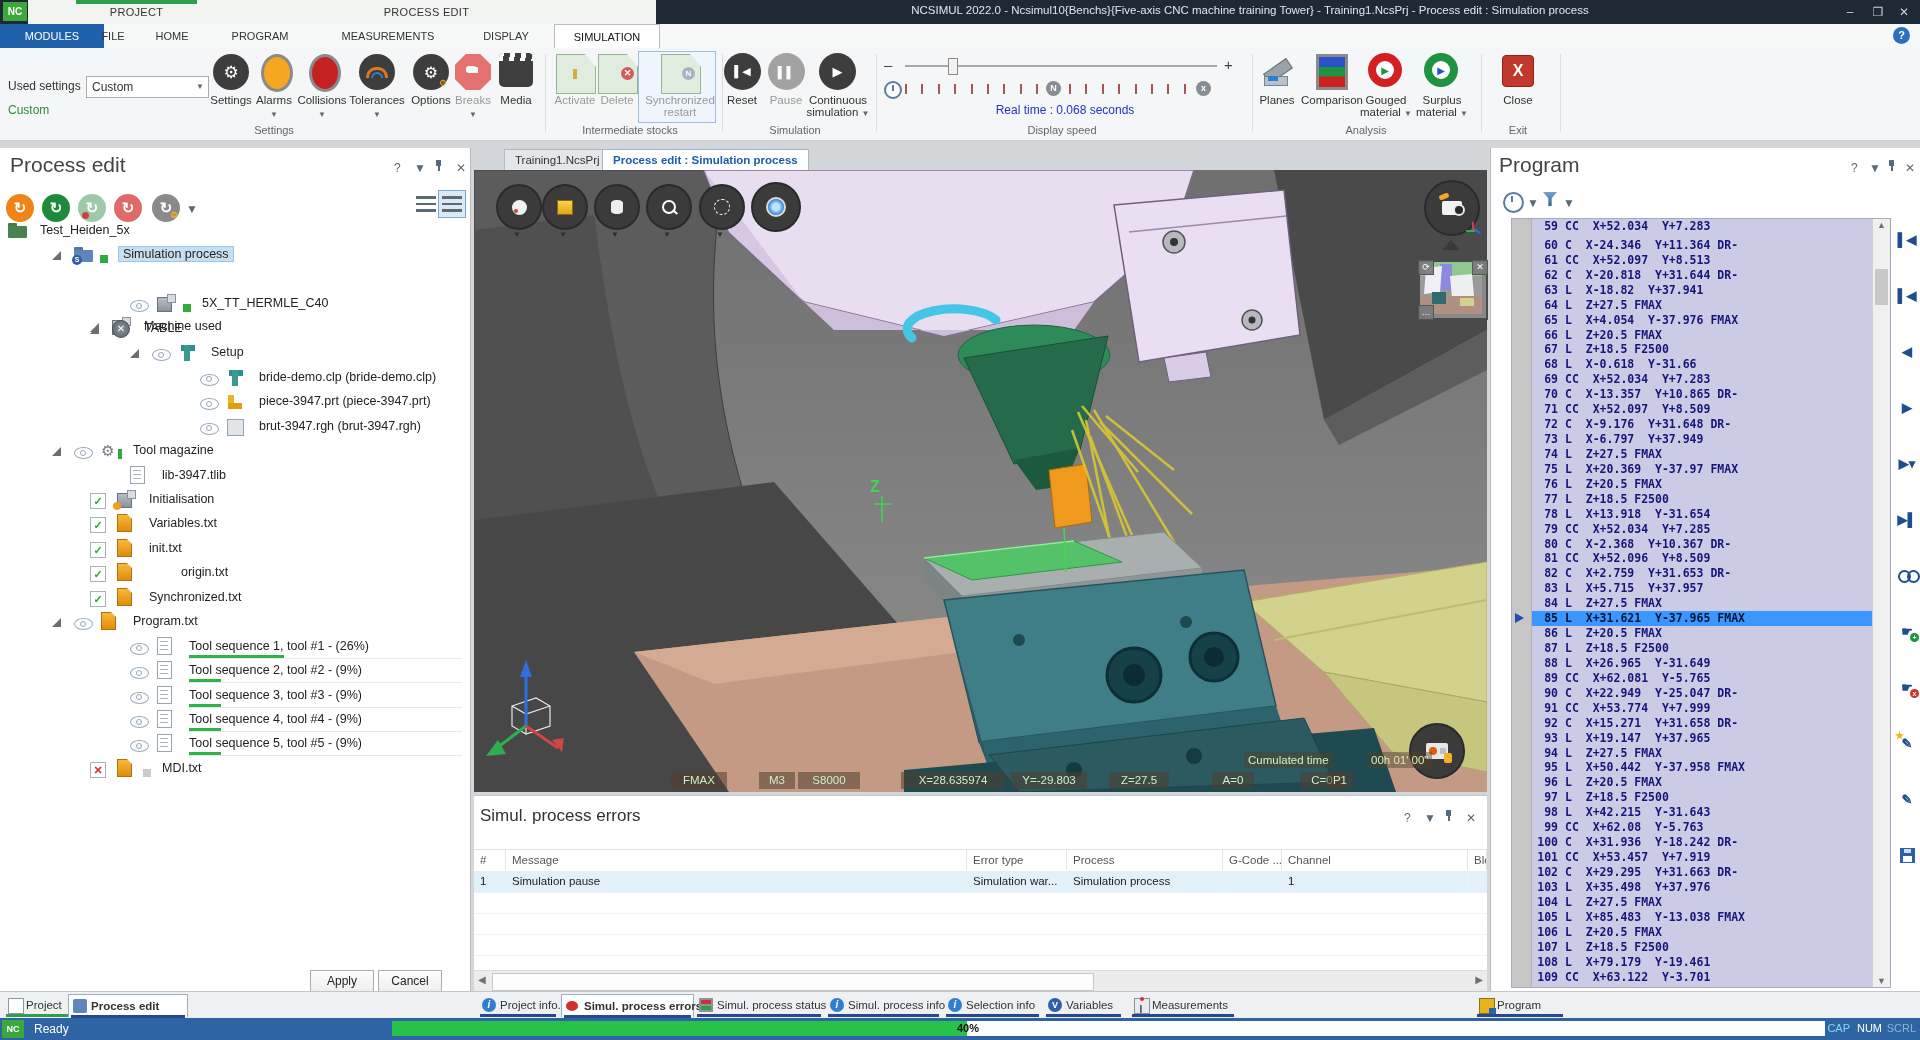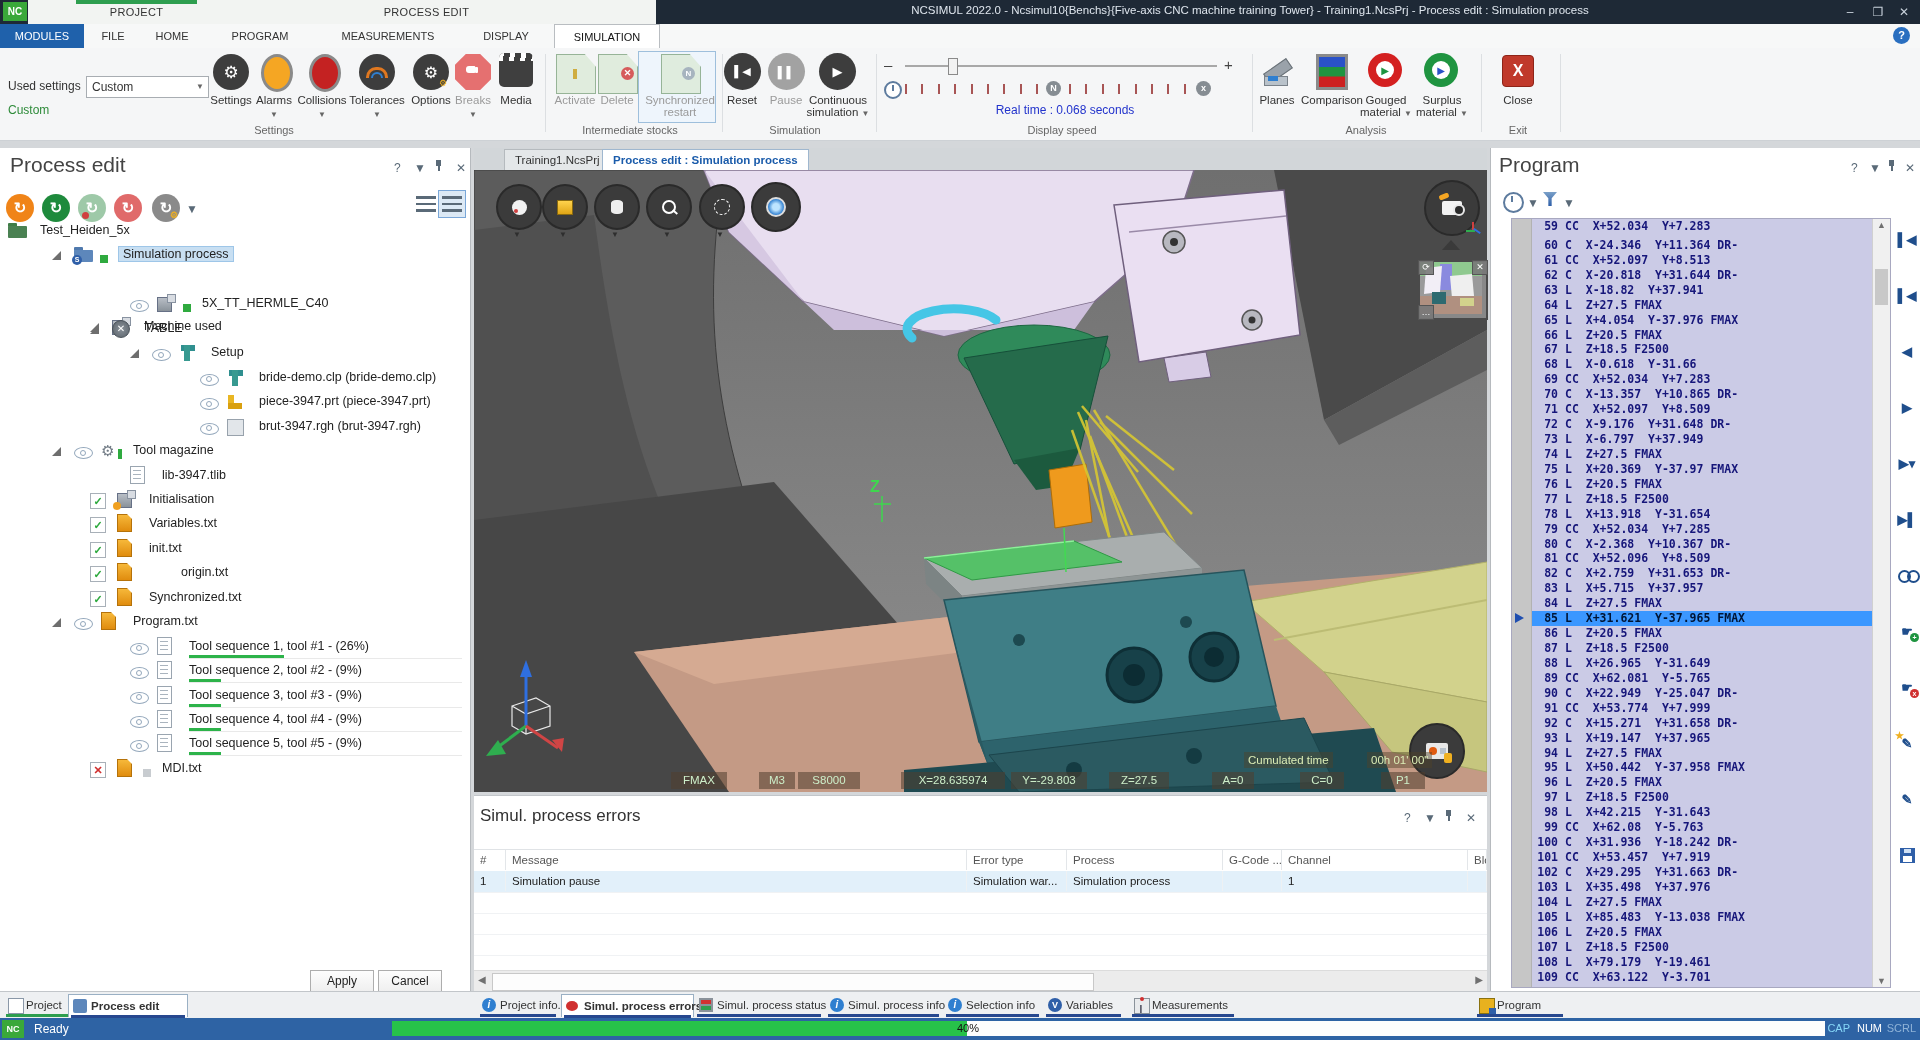--- a/index.html
+++ b/index.html
@@ -181,21 +181,21 @@
   .ico-doc{background:#fff;border:1px solid #8a98a8;}
   .ico-fold{background:#5d87bb;border-radius:2px;}
   .ico-prg{background:#e8b11f;border:1px solid #8a7210;position:relative;}
   .ico-prg:after{content:"";position:absolute;right:-2px;bottom:-2px;width:7px;height:7px;background:#2f5fa8;}
   
   #statusbar{position:absolute;left:0;top:1018px;width:1920px;height:22px;background:#2e63a4;color:#fff;}
   #sb-nc{position:absolute;left:2px;top:2px;width:22px;height:18px;background:#3aa83a;color:#fff;font-size:9px;
          font-weight:bold;text-align:center;line-height:18px;}
   #sb-track{position:absolute;left:392px;top:3px;width:1433px;height:15px;background:#fdfdfd;}
   #sb-fill{position:absolute;left:0;top:0;width:575px;height:15px;background:#27c24a;}
-  #sb-pct{position:absolute;left:0;top:0;width:1152px;text-align:center;color:#111;font-size:11px;line-height:15px;}
+  #sb-pct{position:absolute;left:0;top:0;width:1152px;text-align:center;color:#111;font-size:11px;line-height:15px;font-weight:bold;}
   .sb-flag{position:absolute;top:4px;font-size:11px;}
 </style>
 </head>
 <body>
 
 <div id="app">
 
   <div id="titlebar">
     <div id="nc-logo">NC</div>
     <div id="grouphdr">
@@ -203,21 +203,21 @@
       <div class="grp-lbl" style="left:48px;width:121px;text-align:center;">PROJECT</div>
       <div class="grp-lbl" style="left:169px;width:459px;text-align:center;">PROCESS EDIT</div>
     </div>
     <div id="win-title">NCSIMUL 2022.0 - Ncsimul10{Benchs}{Five-axis CNC machine training Tower} - Training1.NcsPrj - Process edit : Simulation process</div>
     <div class="winbtn" style="right:58px;">–</div>
     <div class="winbtn" style="right:30px;">❐</div>
     <div class="winbtn" style="right:4px;">✕</div>
   </div>
 
   <div id="tabrow">
-    <div class="rtab modules" style="left:0;width:84px;">MODULES</div>
+    <div class="rtab modules" style="left:0;width:104px;">MODULES</div>
     <div id="rtabs">
         <div class="rtab" style="left: 84px; width: 58px;">FILE</div>
         <div class="rtab" style="left: 142px; width: 60px;">HOME</div>
         <div class="rtab" style="left: 202px; width: 116px;">PROGRAM</div>
         <div class="rtab" style="left: 318px; width: 140px;">MEASUREMENTS</div>
         <div class="rtab" style="left: 458px; width: 96px;">DISPLAY</div>
         <div class="rtab active" style="left: 554px; width: 104px;">SIMULATION</div>
       </div>
     <div id="help-q">?</div>
   </div>
@@ -684,21 +684,21 @@
       <div id="hud">
           <div class="hudchip" style="left: 158px; width: 36px; top: 602px; margin-top: 33px;">G0</div>
           <div class="hudchip" style="left: 197px; width: 56px; top: 602px;">FMAX</div>
           <div class="hudchip" style="left: 285px; width: 36px; top: 602px;">M3</div>
           <div class="hudchip" style="left: 324px; width: 62px; top: 602px;">S8000</div>
           <div class="hudchip" style="left: 427px; width: 104px; top: 602px;">X=28.635974</div>
           <div class="hudchip" style="left: 537px; width: 76px; top: 602px;">Y=-29.803</div>
           <div class="hudchip" style="left: 635px; width: 60px; top: 602px;">Z=27.5</div>
           <div class="hudchip" style="left: 738px; width: 42px; top: 602px;">A=0</div>
           <div class="hudchip" style="left: 826px; width: 44px; top: 602px;">C=0</div>
-          <div class="hudchip" style="left: 907px; width: 44px; top: 602px;">P1</div>
+          <div class="hudchip" style="left: 853px; width: 26px; top: 602px;">P1</div>
         </div>
     </div>
   </div>
 
   <div id="panel-errors">
     <div style="position:absolute;left:6px;top:10px;font-size:17px;font-weight:300;color:#333;">Simul. process errors</div>
     <div class="pctl" style="left:930px;top:15px;">?</div>
     <div class="pctl" style="left:950px;top:15px;">▼</div>
     <div class="pctl" style="left:970px;top:14px;"><span class="pin"></span></div>
     <div class="pctl" style="left:992px;top:15px;">✕</div>

